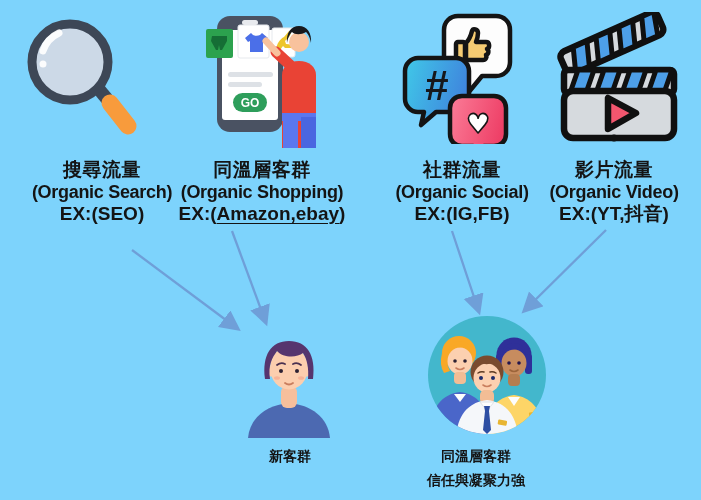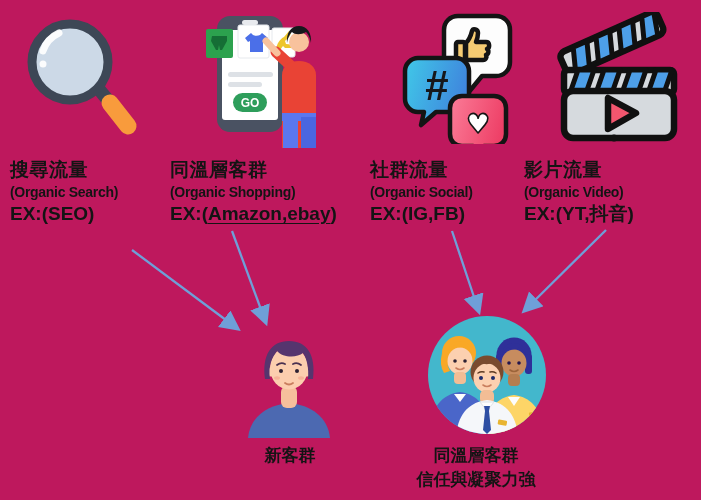--- a/index.html
+++ b/index.html
@@ -1,28 +1,28 @@
 <!DOCTYPE html>
 <html><head>
 <meta charset="utf-8">
 <style>
   * { margin:0; padding:0; box-sizing:border-box; }
   html,body { background:#fff; }
   #canvas {
-    position:relative; width:701px; height:500px; background:#be185d;
+    position:relative; width:701px; height:500px; background:#7dd3fc;
     font-family:"Liberation Sans","DejaVu Sans",sans-serif; color:#111;
     overflow:hidden;
   }
   .abs { position:absolute; }
   .icon-box svg { display:block; width:100%; height:100%; }
 
   
-  .src-text { position:absolute; top:159px; font-weight:bold; color:#141414; line-height:22px; }
+  .src-text { position:absolute; top:159px; text-align:center; font-weight:bold; color:#141414; line-height:22px; }
   .zh { font-size:19px; letter-spacing:0.5px; }
-  .en { font-size:14px; letter-spacing:-0.3px; }
+  .en { font-size:18px; letter-spacing:-0.3px; }
   .ex { font-size:19px; }
   #txt-search   { left:10px;  width:184px; }
   #txt-shopping { left:170px; width:184px; }
   #txt-social   { left:370px; width:184px; }
   #txt-video    { left:524px; width:180px; }
 
   .squiggle {
     text-decoration-line:underline;
     text-decoration-style:wavy;
     text-decoration-color:#cf3126;
@@ -35,21 +35,21 @@
   #icon-search   { left:18px;  top:12px; width:122px; height:132px; }
   #icon-shopping { left:186px; top:5px;  width:158px; height:143px; }
   #icon-social   { left:398px; top:12px; width:132px; height:132px; }
   #icon-video    { left:548px; top:12px; width:138px; height:132px; }
 
   
   #avatar-person { left:243px; top:334px; width:92px;  height:104px; }
   #avatar-group  { left:428px; top:314px; width:118px; height:122px; }
 
   
-  .aud-text { position:absolute; top:444px; text-align:center; font-weight:bold; font-size:17px; line-height:24px; color:#141414; }
+  .aud-text { position:absolute; top:444px; text-align:center; font-weight:bold; font-size:14px; line-height:24px; color:#141414; }
   #txt-new  { left:212px; width:156px; }
   #txt-peer { left:380px; width:192px; }
 
   #arrow-layer { left:0; top:0; width:701px; height:500px; pointer-events:none; }
 </style>
 </head>
 <body>
 
 <div id="canvas">
 

